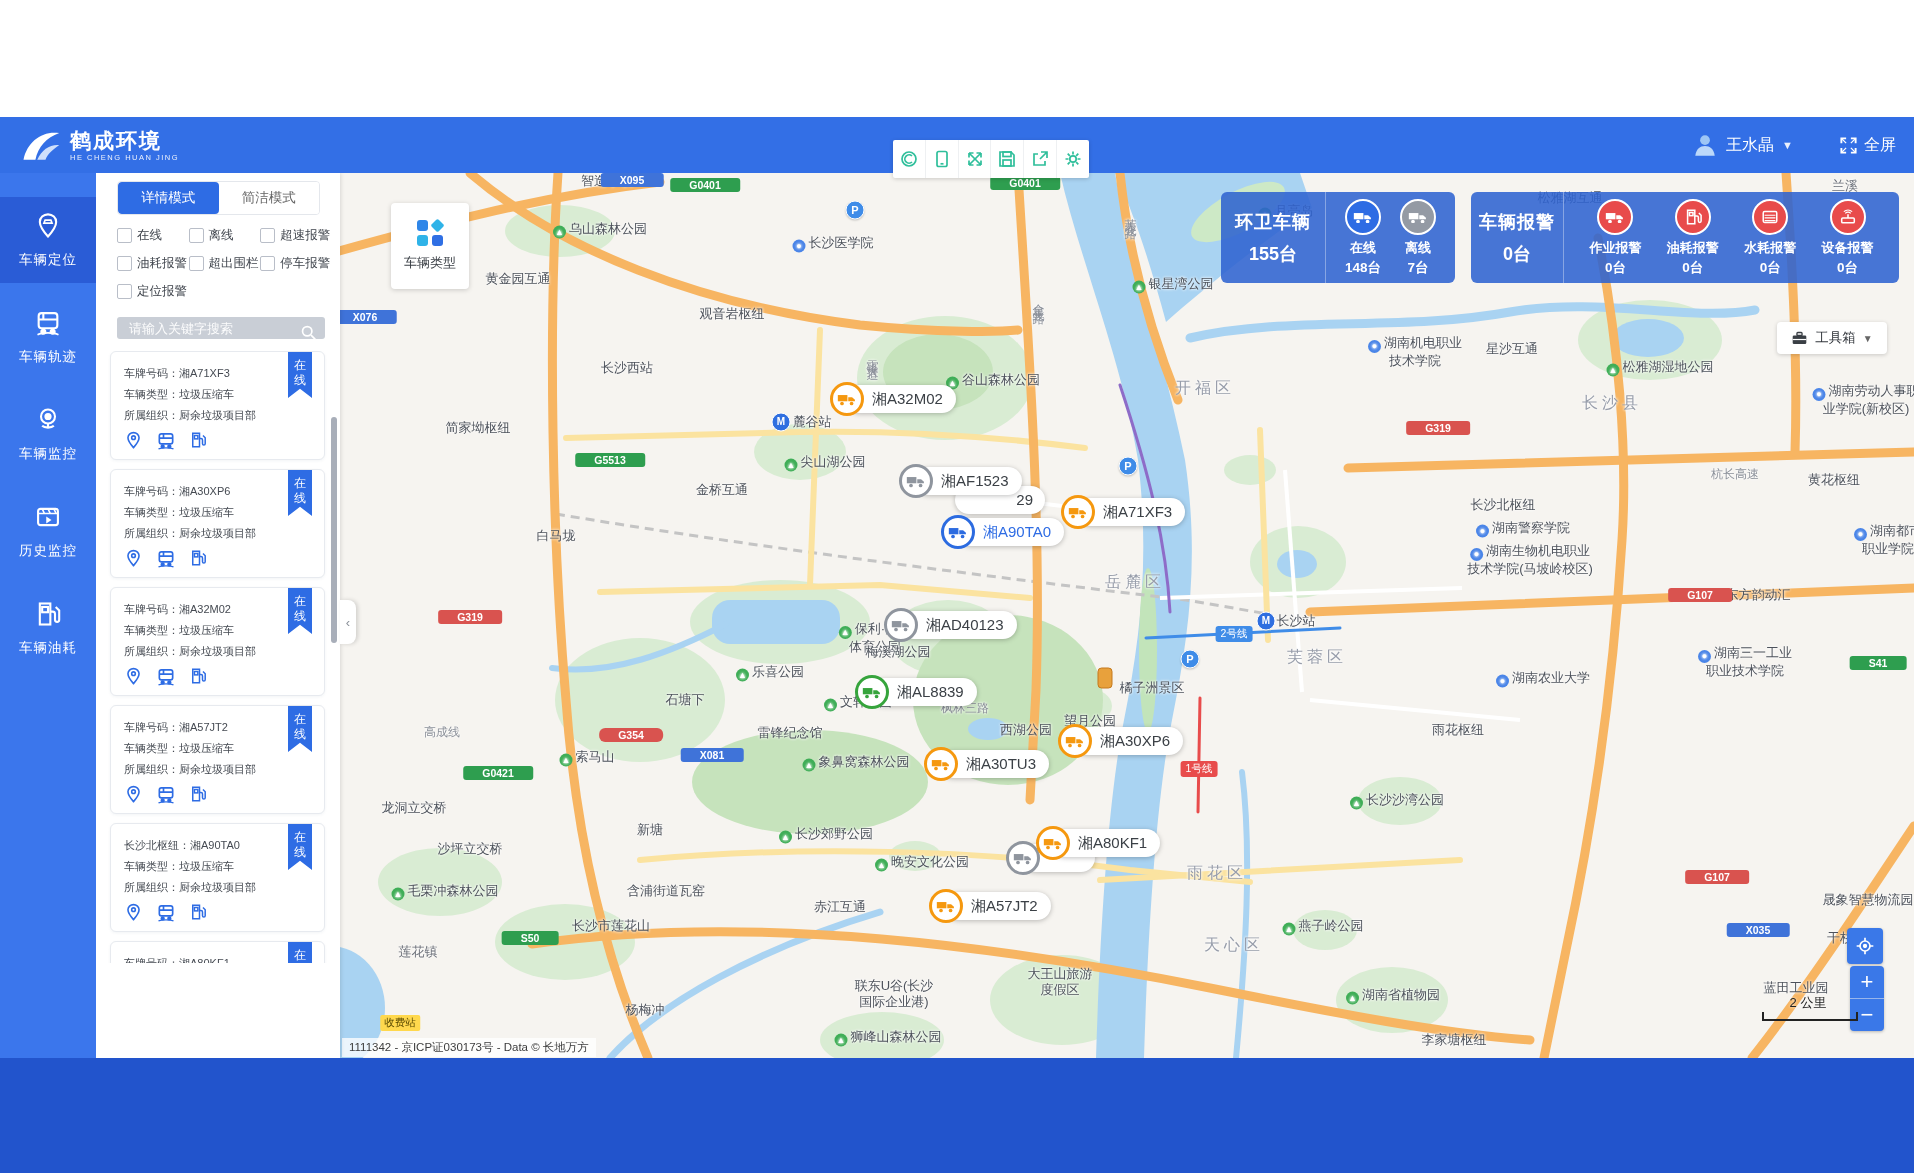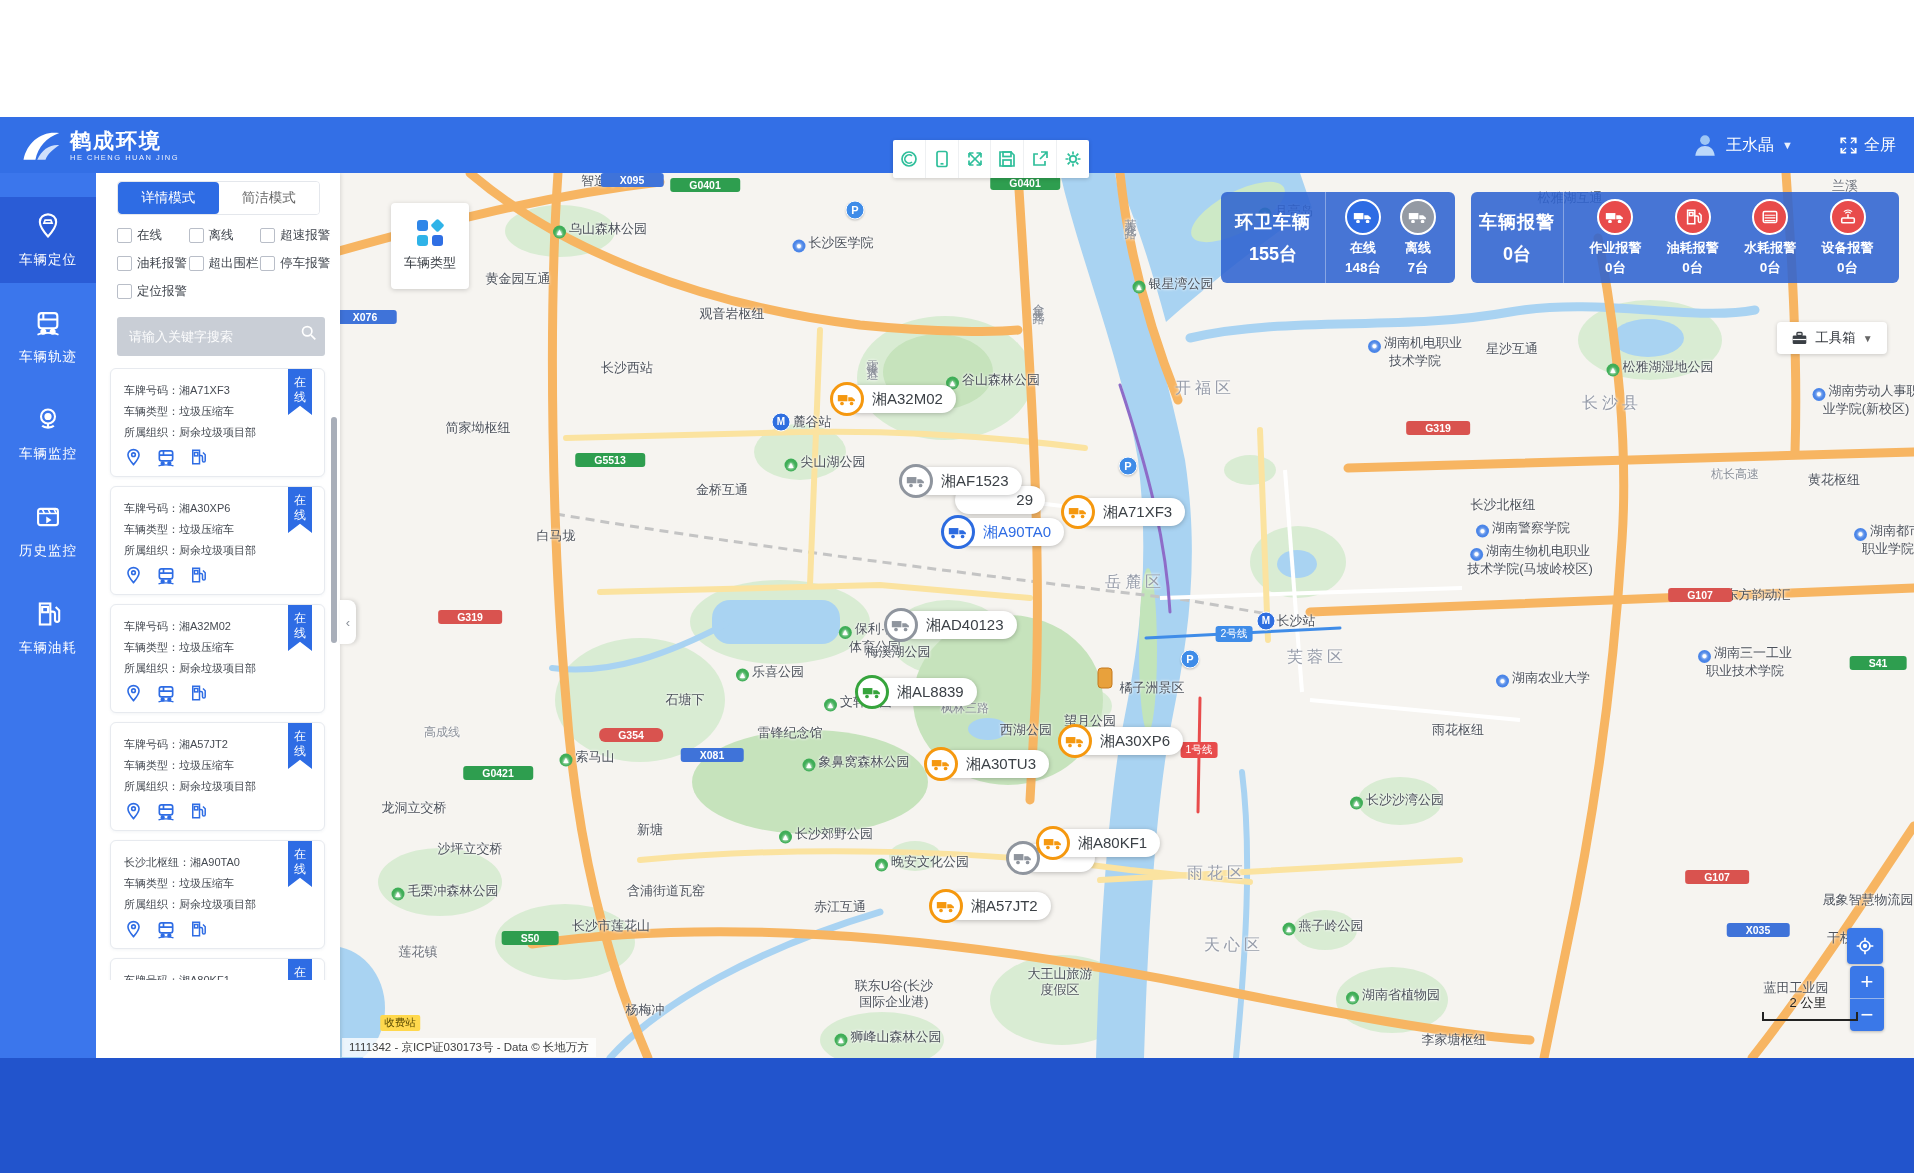--- a/index.html
+++ b/index.html
@@ -39,21 +39,21 @@
   .org-bar{height:40px;display:flex;align-items:center;padding:0 14px 0 20px;font-size:15px;color:#2b2f36;border-bottom:1px solid #f0f1f4;cursor:pointer;}
   .org-arrow{margin-left:auto;font-size:11px;color:#333;}
   .mode-tabs{display:flex;margin:8px 20px 0 21px;border:1px solid #e4e7ec;border-radius:4px;overflow:hidden;}
   .mode-tab{flex:1;height:32px;display:flex;align-items:center;justify-content:center;font-size:13.5px;color:#666;background:#fff;cursor:pointer;}
   .mode-tab.active{background:#2e6ce4;color:#fff;border-radius:4px;}
   .filters{display:flex;flex-wrap:wrap;margin:12px 6px 0 21px;}
   .filter{width:33%;min-width:66px;display:flex;align-items:center;margin-bottom:11px;font-size:12.5px;color:#3f444c;cursor:pointer;white-space:nowrap;}
   .filter:nth-child(3n){width:34%;}
   .cb{width:13px;height:13px;border:1px solid #b9bec8;border-radius:2px;background:#fff;margin-right:5px;flex:none;}
   .search-wrap{margin:6px 15px 0 21px;position:relative;}
-  .search-input{width:100%;box-sizing:border-box;height:39px;background:#c9ced6;border:none;border-radius:3px;color:#fff;font-size:13px;padding:0 30px 0 12px;outline:none;font-family:inherit;}
+  .search-input{width:100%;box-sizing:border-box;height:22px;background:#c9ced6;border:none;border-radius:3px;color:#fff;font-size:13px;padding:0 30px 0 12px;outline:none;font-family:inherit;}
   .search-input::placeholder{color:#fff;opacity:.95;}
   .search-ic{position:absolute;right:8px;top:7px;}
   .vlist{margin-top:12px;padding:0 15px 0 14px;height:612px;overflow:hidden;background:#fff;display:flex;flex-direction:column;gap:9px;}
   .vcard{position:relative;background:#fff;border:1px solid #e7eaef;border-radius:6px;box-shadow:0 1px 3px rgba(40,60,110,.06);padding:11px 12px 8px 13px;flex:none;cursor:pointer;}
   .vrow{font-size:11px;color:#454a52;line-height:21px;white-space:nowrap;}
   .vicons{display:flex;gap:13px;margin-top:5px;}
   .vicons span{cursor:pointer;display:inline-flex;}
   .ribbon{position:absolute;right:12px;top:0;width:24px;height:46px;background:#2e6ce4;color:#fff;font-size:12px;text-align:center;line-height:15px;padding-top:6px;box-sizing:border-box;clip-path:polygon(0 0,100% 0,100% 100%,50% 80%,0 100%);}
   .panel-scroll{position:absolute;right:3px;top:244px;width:6px;height:226px;border-radius:3px;background:#a8aeb9;}
   .collapse-tab{position:absolute;left:340px;top:600px;width:16px;height:44px;background:#fff;border-radius:0 8px 8px 0;box-shadow:2px 0 4px rgba(0,0,0,.15);z-index:11;display:flex;align-items:center;justify-content:center;color:#8a9099;font-size:13px;cursor:pointer;}
@@ -421,21 +421,21 @@
         <div class="map-label place" style="left: 1200px; top: 448px;">长沙站</div>
         <div class="map-label school" style="left: 1447px; top: 505px;"><span class="lab-ic school">●</span>湖南农业大学</div>
         <div class="map-label town" style="left: 1749px; top: 13px;">兰溪</div>
         <div class="map-label place" style="left: 1772px; top: 727px;">晟象智慧物流园</div>
         <div class="map-label place" style="left: 1744px; top: 765px;">干杉</div>
         <div class="map-label place" style="left: 1700px; top: 815px;">蓝田工业园</div>
         <div class="map-label roadv" style="left: 942px; top: 127px;">金星北路</div>
         <div class="map-label roadv" style="left: 1034px; top: 42px;">芙蓉北路</div>
         <div class="map-label roadv" style="left: 776px; top: 183px;">雷锋大道</div>
         <div class="badge-line badge-blue" style="left: 1138px; top: 461px;">2号线</div>
-        <div class="badge-line badge-red" style="left: 1103px; top: 577px;">1号线</div>
+        <div class="badge-line badge-red" style="left: 1103px; top: 596px;">1号线</div>
         <div class="toll" style="left: 304px; top: 850px;">收费站</div>
         <div class="shield g" style="left: 609px; top: 12px;">G0401</div>
         <div class="shield b" style="left: 536px; top: 7px;">X095</div>
         <div class="shield g" style="left: 929px; top: 10px;">G0401</div>
         <div class="shield b" style="left: 269px; top: 144px;">X076</div>
         <div class="shield g" style="left: 514px; top: 287px;">G5513</div>
         <div class="shield r" style="left: 374px; top: 444px;">G319</div>
         <div class="shield r" style="left: 1342px; top: 255px;">G319</div>
         <div class="shield g" style="left: 402px; top: 600px;">G0421</div>
         <div class="shield g" style="left: 434px; top: 765px;">S50</div>

